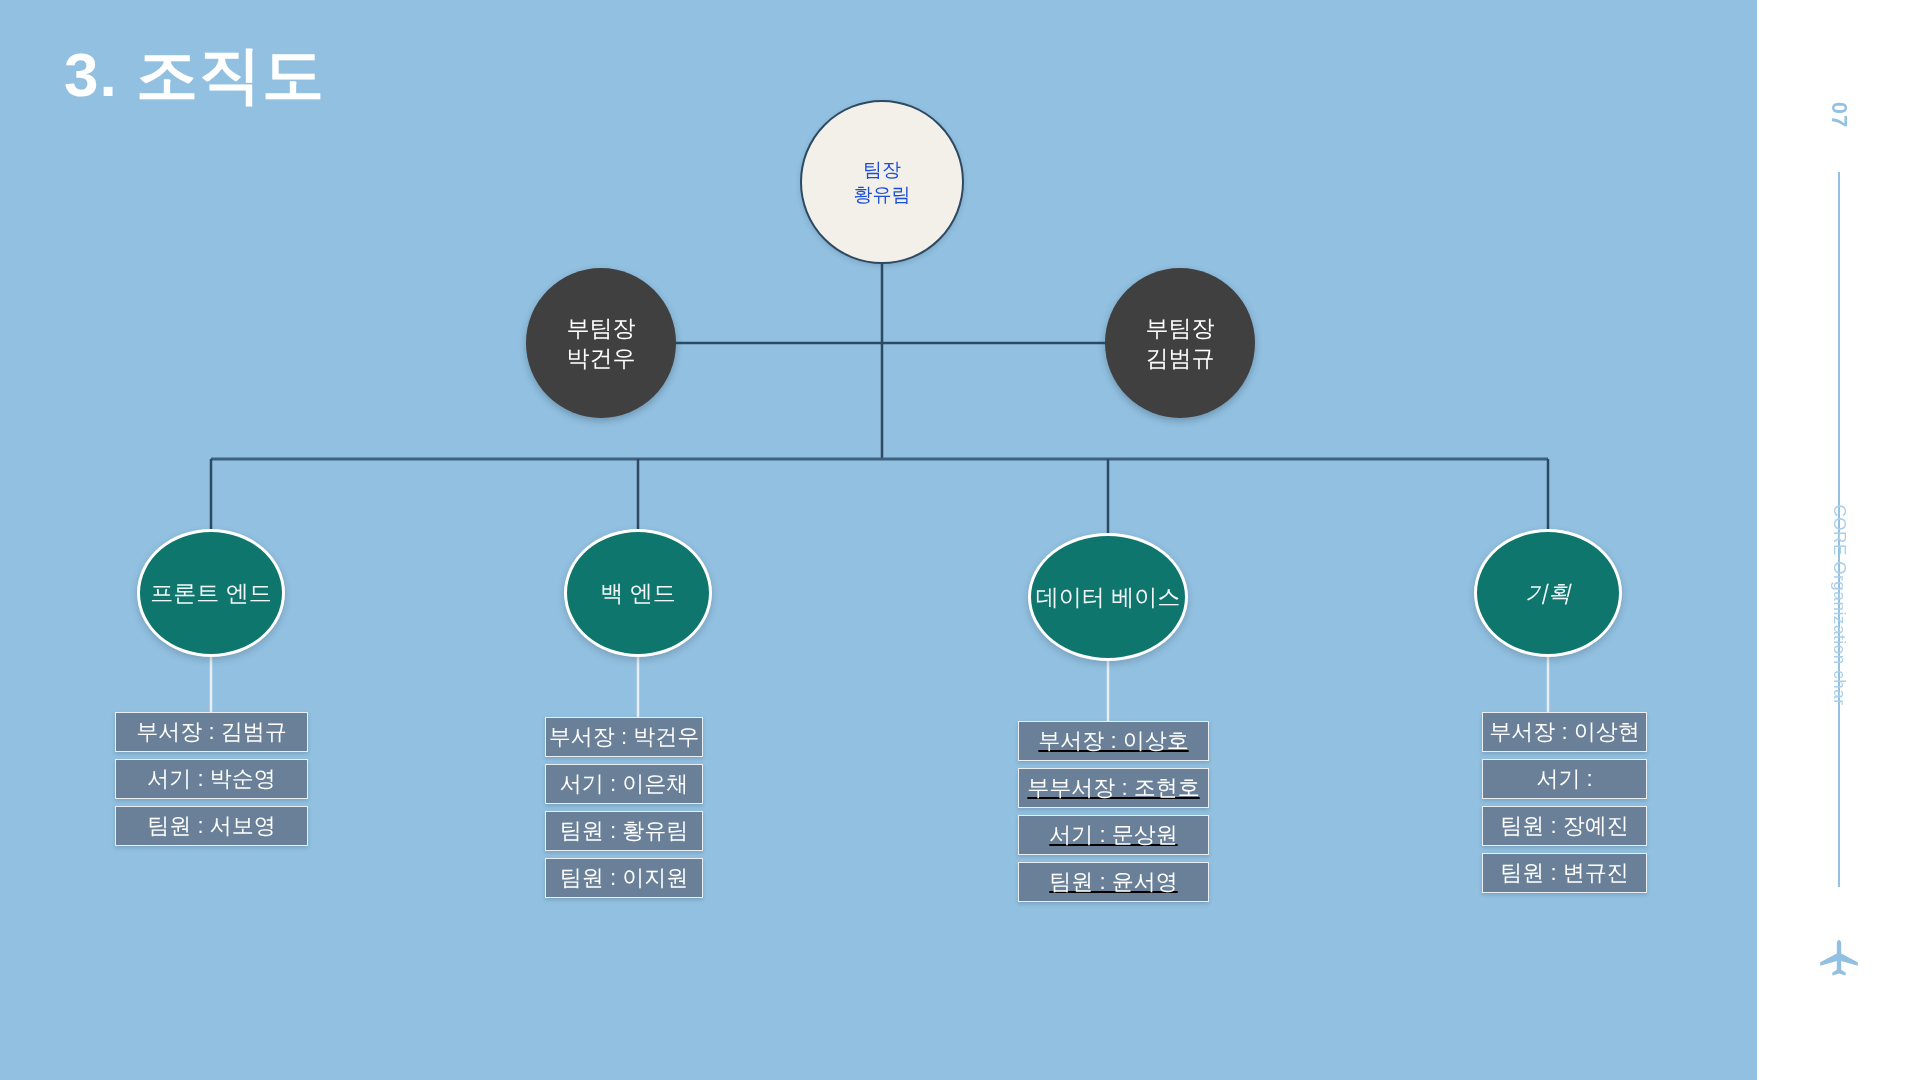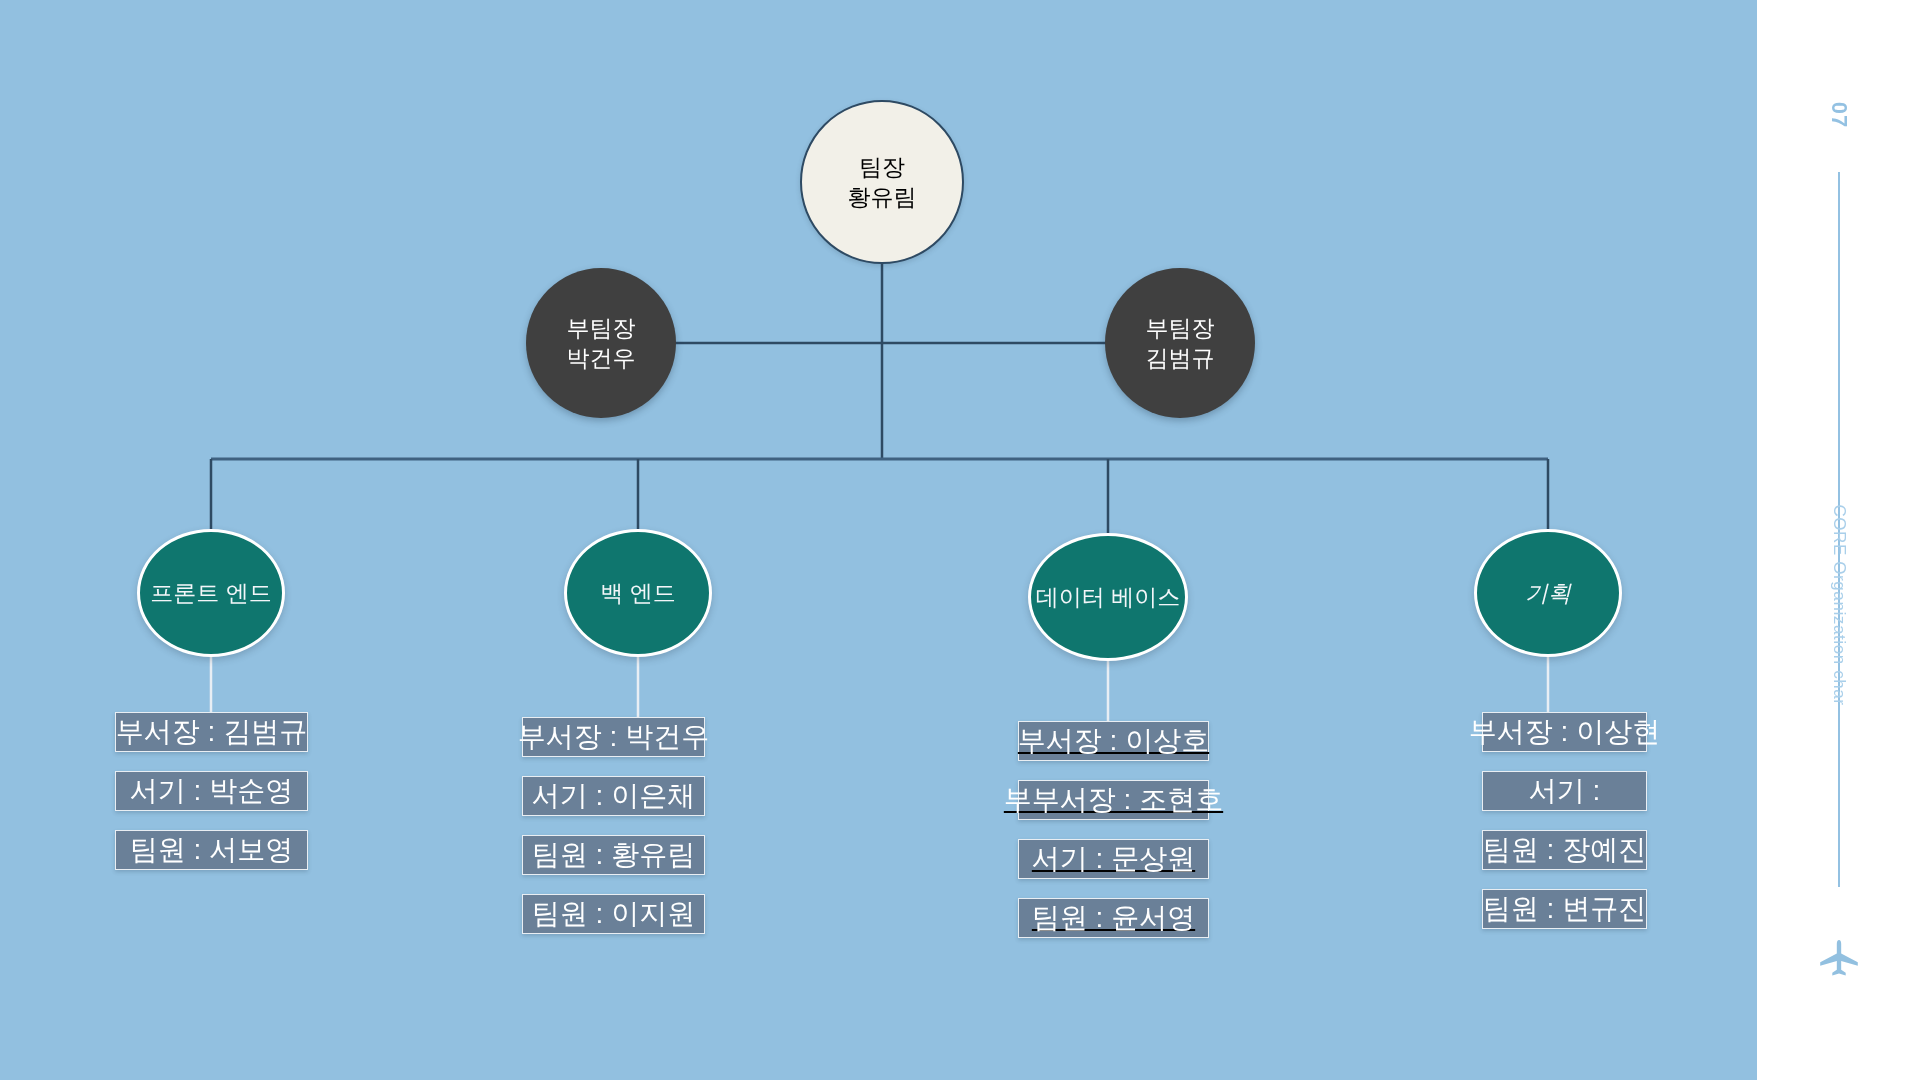--- a/index.html
+++ b/index.html
@@ -53,22 +53,22 @@
     flex-direction:column;
     align-items:center;
     justify-content:center;
     text-align:center;
     line-height:1.32;
   }
 
   .node-lead {
     background:#f2f0e8;
     border:2px solid #2e4a63;
-    color:#000000;
-    font-size:23px;
+    color:#1d4ed8;
+    font-size:19px;
     box-shadow:0 2px 5px rgba(40,60,80,0.18);
   }
 
   .node-deputy {
     background:#404040;
     color:#ffffff;
     font-size:23px;
     box-shadow:0 3px 7px rgba(30,50,70,0.30);
   }
 
@@ -82,27 +82,27 @@
 
   .node-line { display:block; white-space:nowrap; }
 
   
   .member-col { position:absolute; }
 
   .member-box {
     background:#6a8098;
     border:1px solid #e9eef3;
     color:#ffffff;
-    font-size:28px;
+    font-size:22px;
     height:40px;
     display:flex;
     align-items:center;
     justify-content:center;
     white-space:nowrap;
-    margin-bottom:19px;
+    margin-bottom:7px;
     box-shadow:0 2px 4px rgba(30,50,70,0.20);
   }
 
   
   #sidebar {
     position:absolute;
     left:1757px; top:0;
     width:163px; height:1080px;
     background:#ffffff;
   }
@@ -142,20 +142,21 @@
     width:46px; height:46px;
   }
 </style>
 </head>
 <body>
 
 <div id="slide">
 
   <div id="blue-panel"></div>
 
+  <h1 id="slide-title">3. 조직도</h1>
 
   <svg id="connectors" viewBox="0 0 1757 1080" preserveAspectRatio="none">
 
     <line x1="882" y1="250" x2="882" y2="459" stroke="#2e4a63" stroke-width="2.5"></line>
 
     <line x1="610" y1="343" x2="1155" y2="343" stroke="#2e4a63" stroke-width="2.5"></line>
 
     <line x1="211" y1="459" x2="1548" y2="459" stroke="#3f6180" stroke-width="3"></line>
 
     <line x1="211" y1="459" x2="211" y2="529" stroke="#2e4a63" stroke-width="2.5"></line>
@@ -199,21 +200,21 @@
   <div class="node node-dept" style="left:1474px; top:529px; width:148px; height:128px;font-style:italic;">
     <span class="node-line">기획</span>
   </div>
 
   <div class="member-col" style="left:115px; top:712px; width:193px;">
     <div class="member-box">부서장 : 김범규</div>
     <div class="member-box">서기 : 박순영</div>
     <div class="member-box">팀원 : 서보영</div>
   </div>
 
-  <div class="member-col" style="left:522px; top:717px; width:183px;">
+  <div class="member-col" style="left:545px; top:717px; width:158px;">
     <div class="member-box">부서장 : 박건우</div>
     <div class="member-box">서기 : 이은채</div>
     <div class="member-box">팀원 : 황유림</div>
     <div class="member-box">팀원 : 이지원</div>
   </div>
 
   <div class="member-col" style="left:1018px; top:721px; width:191px;text-decoration:underline;">
     <div class="member-box">부서장 : 이상호</div>
     <div class="member-box">부부서장 : 조현호</div>
     <div class="member-box">서기 : 문상원</div>

